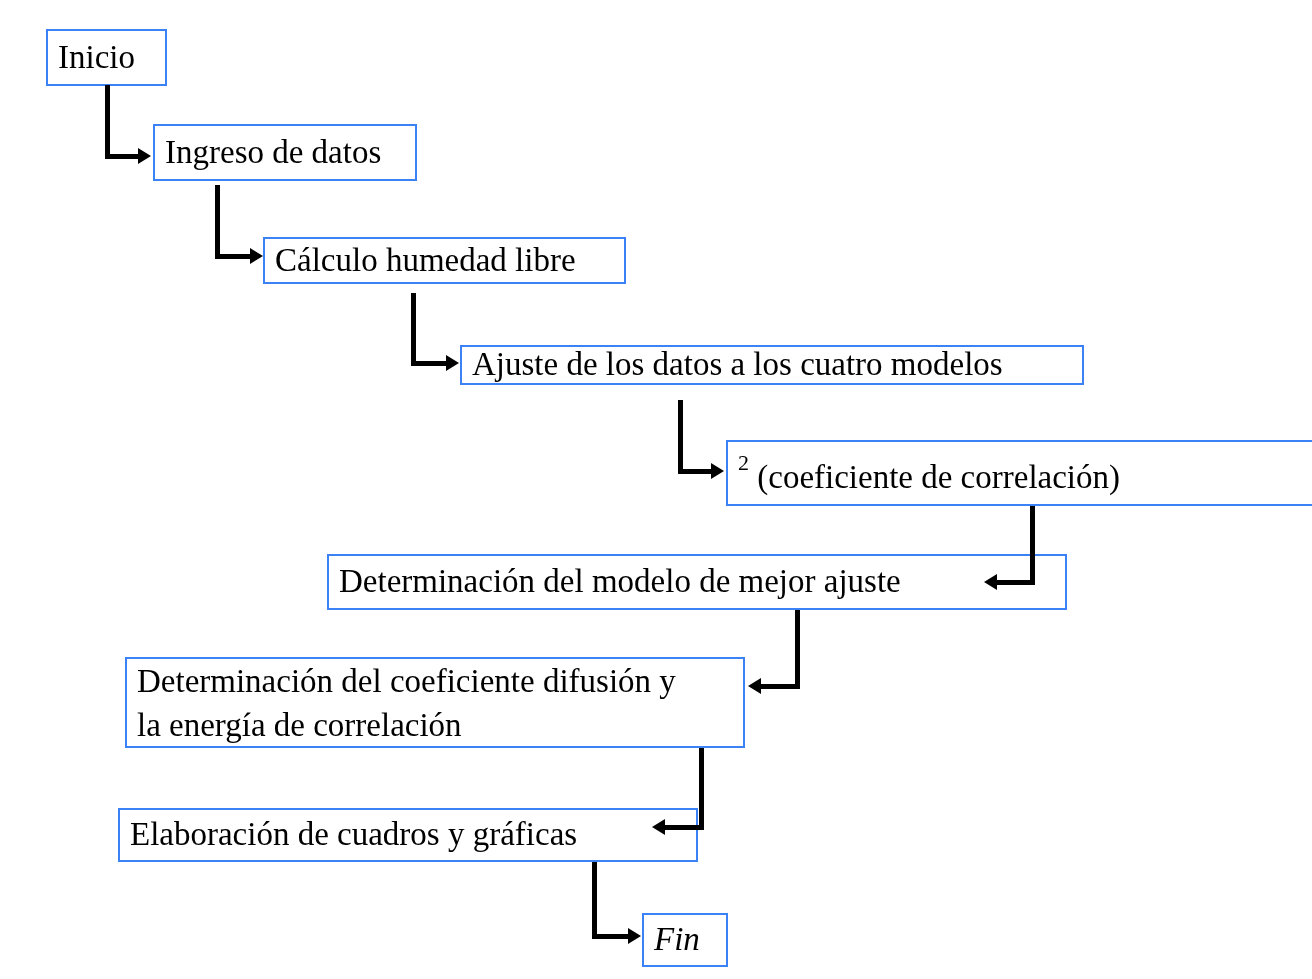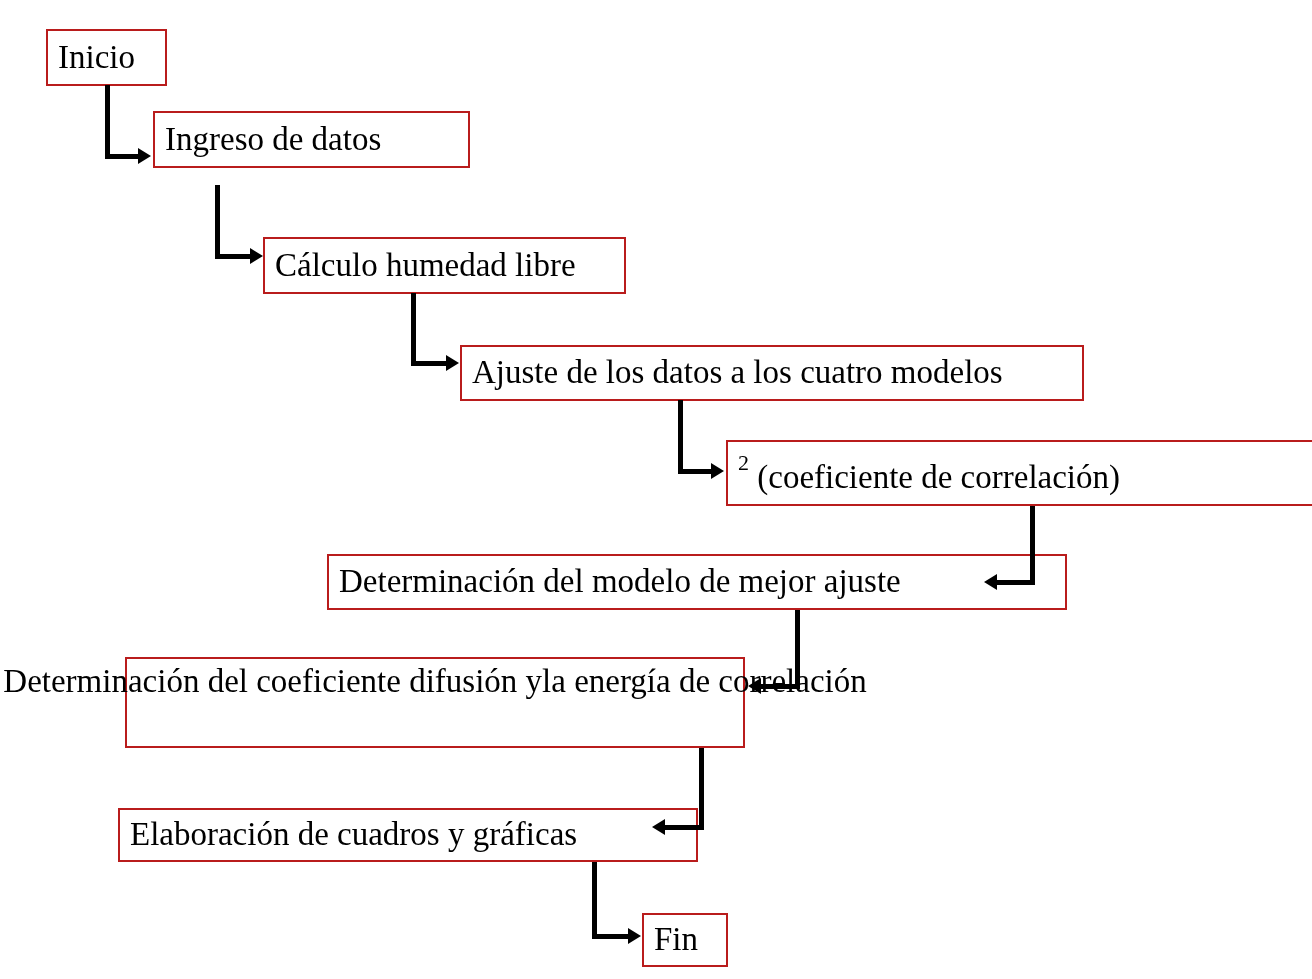--- a/index.html
+++ b/index.html
@@ -13,38 +13,38 @@
     height: 979px;
     background: #ffffff;
     overflow: hidden;
     font-family: "Liberation Serif", "DejaVu Serif", serif;
     color: #000000;
   }
   .node {
     position: absolute;
     box-sizing: border-box;
     background: #ffffff;
-    border: 2px solid #b91c1c;
+    border: 2px solid #3b82f6;
     display: flex;
     align-items: center;
     padding: 0 10px;
     font-size: 33px;
     line-height: 1.2;
     white-space: nowrap;
     text-align: center;
   }
   .node .sup {
     font-size: 22px;
     position: relative;
     top: -15px;
     white-space: pre;
   }
   .node .suffix { white-space: pre; }
   .node-multiline {
-    flex-direction: row;
+    flex-direction: column;
     align-items: flex-start;
     justify-content: center;
     line-height: 44px;
   }
   .seg {
     position: absolute;
     background: #000000;
   }
   .head-right {
     position: absolute;
@@ -63,29 +63,29 @@
 </style>
 </head>
 <body>
 
 <div id="canvas">
 
   <div class="node" style="left:46px; top:29px; width:121px; height:57px;">
     <span>Inicio</span>
   </div>
 
-  <div class="node" style="left:153px; top:111px; width:317px; height:57px;">
+  <div class="node" style="left:153px; top:124px; width:264px; height:57px;">
     <span>Ingreso de datos</span>
   </div>
 
-  <div class="node" style="left:263px; top:237px; width:363px; height:57px;">
+  <div class="node" style="left:263px; top:237px; width:363px; height:47px;">
     <span>Cálculo humedad libre</span>
   </div>
 
-  <div class="node" style="left:460px; top:345px; width:624px; height:56px;">
+  <div class="node" style="left:460px; top:345px; width:624px; height:40px;">
     <span>Ajuste de los datos a los cuatro modelos</span>
   </div>
 
   <div class="node" style="left:726px; top:440px; width:652px; height:66px; padding-top:10px;">
       <span class="sup">2</span>
       <span class="suffix"> (coeficiente de correlación)</span>
   </div>
 
   <div class="node" style="left:327px; top:554px; width:740px; height:56px;">
     <span>Determinación del modelo de mejor ajuste</span>
@@ -93,21 +93,21 @@
 
   <div class="node node-multiline" style="left:125px; top:657px; width:620px; height:91px;">
     <span>Determinación del coeficiente difusión y</span>
     <span>la energía de correlación</span>
   </div>
 
   <div class="node" style="left:118px; top:808px; width:580px; height:54px;">
     <span>Elaboración de cuadros y gráficas</span>
   </div>
 
-  <div class="node" style="left:642px; top:913px; width:86px; height:54px;">
+  <div class="node" style="left:642px; top:913px; width:86px; height:54px;font-style:italic;">
     <span>Fin</span>
   </div>
 
   <div>
     <div class="seg" style="left:105px; top:85px; width:5px; height:74px;"></div>
     <div class="seg" style="left:105px; top:154px; width:33px; height:5px;"></div>
     <div class="head-right" style="left:138px; top:148px;"></div>
   </div>
 
   <div>

